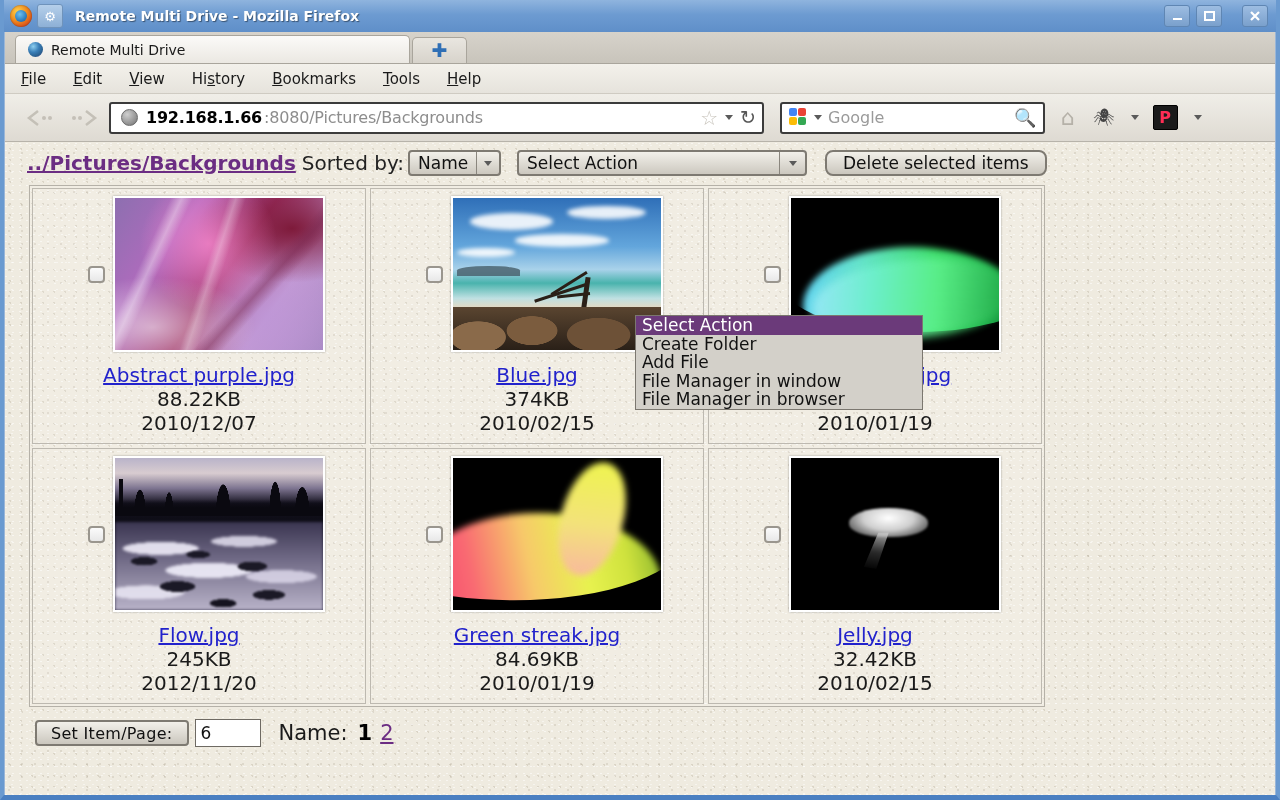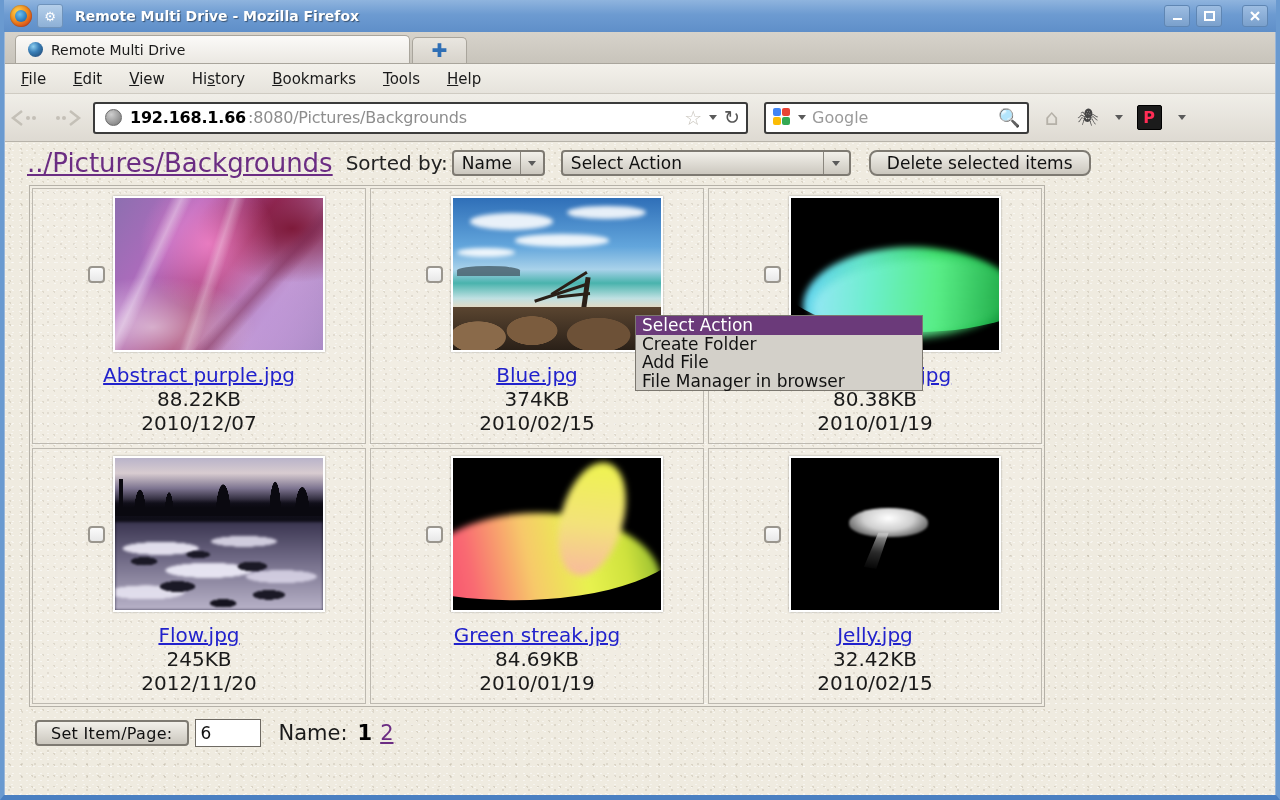--- a/index.html
+++ b/index.html
@@ -103,21 +103,21 @@
     height: 26px; width: 55px; margin-left: 2px;
     background: linear-gradient(180deg,#e9e6e0,#d7d3cb);
     border: 1px solid #a9a59c; border-bottom:none;
     border-radius: 5px 5px 0 0;
     display:flex; align-items:center; justify-content:center;
   }
   .plus-icon { color:#2f6fb5; font-size:19px; font-weight:bold; line-height:1; }
 
   #navbar {
     height: 48px; display:flex; align-items:center;
-    padding: 0 0; gap: 6px;
+    padding: 0 16px; gap: 6px;
     background: linear-gradient(180deg,#f0eee8,#dedad2);
     border-bottom: 1px solid #b7b3aa;
   }
   .navarrow { width: 38px; height: 30px; display:flex; align-items:center; justify-content:center; color:#b9b5ac; }
   #urlbar {
     flex: 0 0 655px; height: 32px;
     background: #ffffff; border: 2px solid #3b3b3b; border-radius: 3px;
     display:flex; align-items:center; padding: 0 6px 0 10px; gap:8px;
   }
   .globe-icon {
@@ -166,24 +166,24 @@
     background-size: 7px 7px, 11px 11px, 9px 9px, 13px 13px;
     border-left: 1px solid #9ab6d8; border-right: 1px solid #9ab6d8;
     overflow: hidden;
   }
 
   #pagebar {
     height: 42px; display:flex; align-items:center;
     padding-left: 22px; gap: 0;
   }
   #path-link {
-    font-size: 26px; font-weight: normal; color: #6b2d83;
+    font-size: 20px; font-weight: bold; color: #6b2d83;
     text-decoration: underline; white-space: nowrap;
   }
-  #sorted-label { font-size: 20px; color:#222; margin-left: 13px; white-space:nowrap; }
+  #sorted-label { font-size: 20px; color:#222; margin-left: 6px; white-space:nowrap; }
 
   .ui-select {
     height: 26px; margin-left: 4px;
     background: linear-gradient(180deg,#f2f0ea,#ccc8bf);
     border: 2px solid #7e7a72; border-radius: 4px;
     display:flex; align-items:center;
     font-size: 17px; color:#111;
   }
   .ui-select .label { padding: 0 8px; white-space:nowrap; }
   .ui-select .arrowbox {
@@ -496,20 +496,21 @@
           </span>
       </div>
 
       <div id="delete-btn">Delete selected items</div>
     </div>
 
     <div id="action-dropdown">
       <div class="opt selected">Select Action</div>
       <div class="opt">Create Folder</div>
       <div class="opt">Add File</div>
+      <div class="opt">File Manager in window</div>
       <div class="opt">File Manager in browser</div>
     </div>
 
     <div id="grid">
 
       <div class="cell">
         <div class="cell-top">
           <div class="chk"></div>
           <div class="thumb">
               <div class="art art-abstract"></div>

